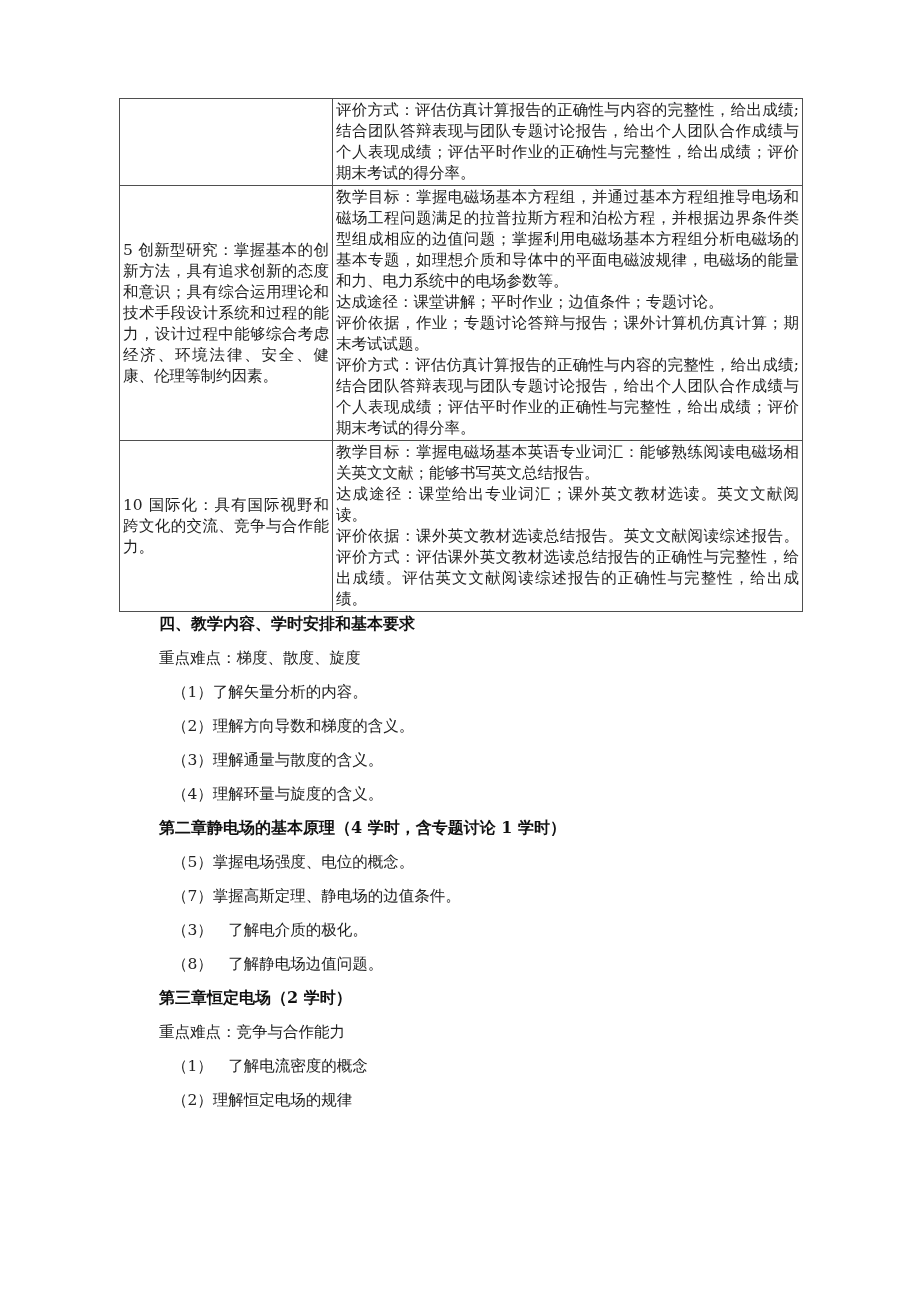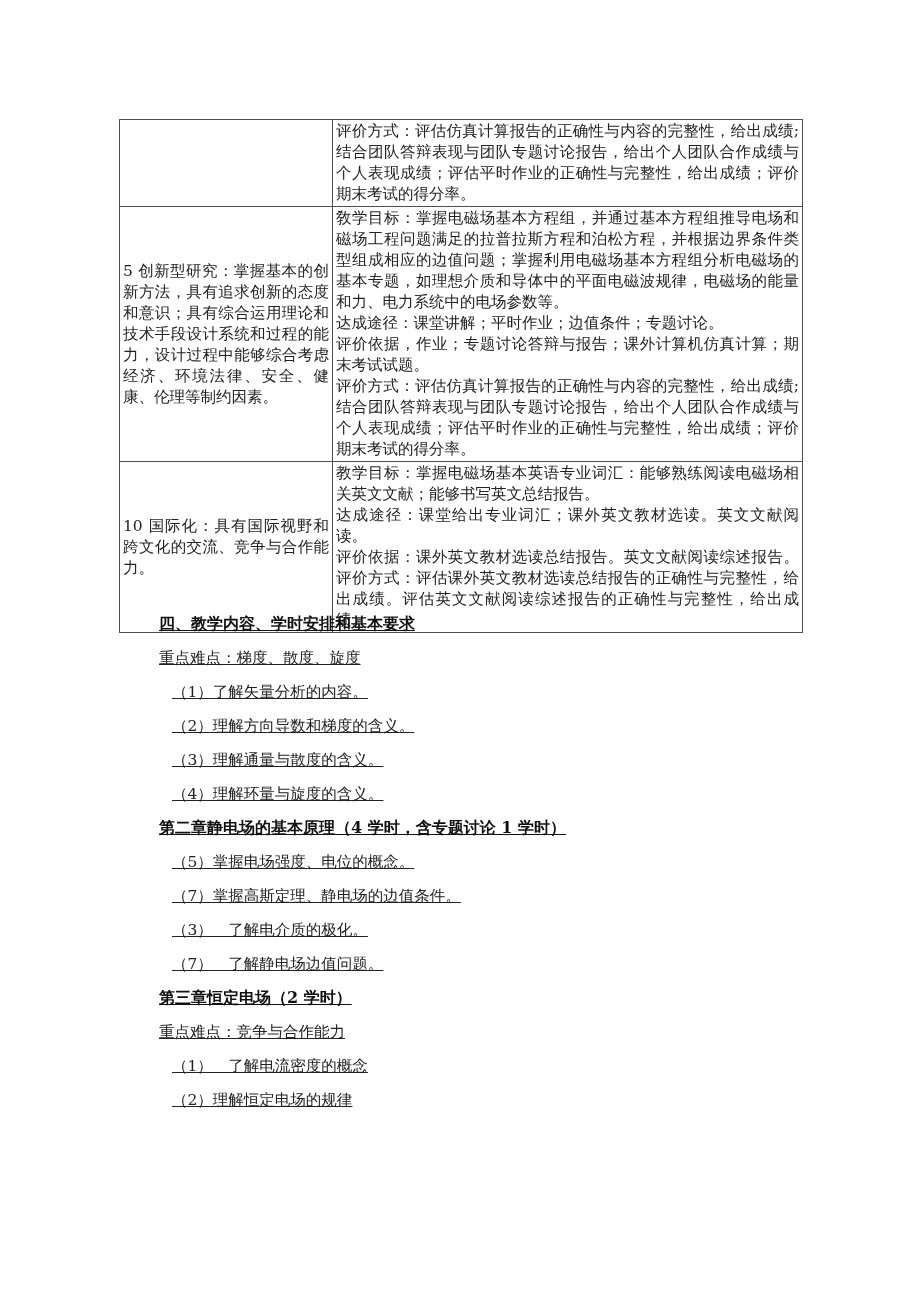--- a/index.html
+++ b/index.html
@@ -18,21 +18,21 @@
     position: relative;
     width: 920px;
     height: 1301px;
     background: #ffffff;
   }
 
   
   table.outcomes {
     position: absolute;
     left: 119px;
-    top: 119px;
+    top: 98px;
     width: 684px;
     border-collapse: collapse;
     table-layout: fixed;
   }
   table.outcomes td {
     border: 1px solid #4f4f4f;
     font-size: 15.5px;
     line-height: 21px;
     padding: 1px 3px 1px 3px;
     text-align: justify;
@@ -55,21 +55,20 @@
   .content {
     position: absolute;
     left: 159px;
     top: 613px;
     width: 662px;
   }
   .content p {
     margin: 0 0 12px 0;
     font-size: 15.5px;
     line-height: 22px;
-    text-decoration: underline;
   }
   .content p.h {
     font-weight: bold;
     font-size: 16px;
     color: #111111;
   }
   .content p.item {
     padding-left: 13px;
   }
 </style>
@@ -122,21 +121,21 @@
     <p>重点难点：梯度、散度、旋度</p>
     <p class="item">（1）了解矢量分析的内容。</p>
     <p class="item">（2）理解方向导数和梯度的含义。</p>
     <p class="item">（3）理解通量与散度的含义。</p>
     <p class="item">（4）理解环量与旋度的含义。</p>
 
     <p class="h">第二章静电场的基本原理（4 学时，含专题讨论 1 学时）</p>
     <p class="item">（5）掌握电场强度、电位的概念。</p>
     <p class="item">（7）掌握高斯定理、静电场的边值条件。</p>
     <p class="item">（3）　了解电介质的极化。</p>
-    <p class="item">（7）　了解静电场边值问题。</p>
+    <p class="item">（8）　了解静电场边值问题。</p>
 
     <p class="h">第三章恒定电场（2 学时）</p>
     <p>重点难点：竞争与合作能力</p>
     <p class="item">（1）　了解电流密度的概念</p>
     <p class="item">（2）理解恒定电场的规律</p>
   </div>
 
 </div>
 
 </body></html>

